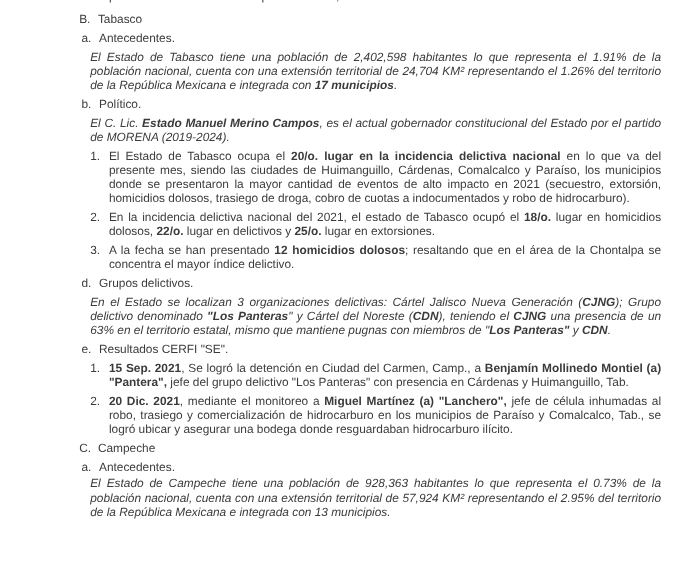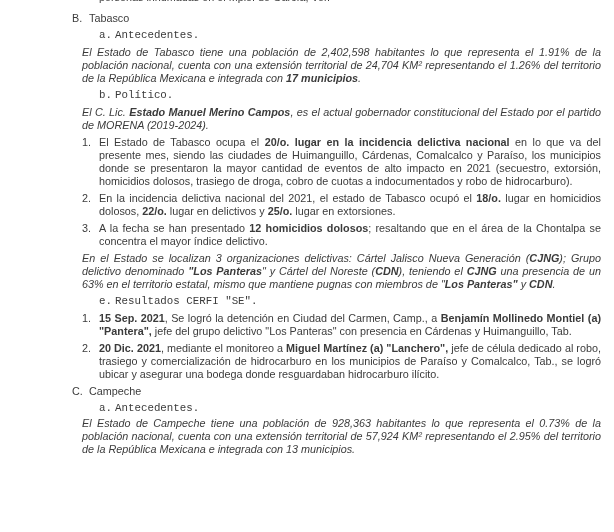--- a/index.html
+++ b/index.html
@@ -8,21 +8,21 @@
     background:#ffffff;color:#3b3b3b;
     font-family:"Liberation Sans",sans-serif;
     font-size:10.8px;line-height:13px;
   }
   #doc-root{position:absolute;top:0;left:0;right:0;padding-top:8px;}
   .clip-top{
     position:absolute;top:-9px;left:99px;white-space:nowrap;
   }
   .sec-head{margin:4px 13px 0 40px;padding-left:32px;}
   .sec-label{display:inline-block;width:17px;}
-  .item-head{margin:4px 13px 0 99px;font-family:Liberation Mono, monospace;}
+  .item-head{margin:4px 13px 0 74px;}
   .item-label{display:inline-block;width:16px;}
   .para{
     margin:4px 13px 0 82px;
     text-align:justify;text-align-last:left;font-style:italic;
   }
   .para.tight{margin-top:2px;}
   .li{margin:4px 13px 0 82px;display:flex;}
   .li-num{flex:0 0 17px;}
   .li-text{flex:1;text-align:justify;text-align-last:left;}
   .b{font-weight:700;}
@@ -44,29 +44,30 @@
         <div class="li-text"><span>El Estado de Tabasco ocupa el </span><span class="b">20/o. lugar en la incidencia delictiva nacional</span><span> en lo que va del presente mes, siendo las ciudades de Huimanguillo, Cárdenas, Comalcalco y Paraíso, los municipios donde se presentaron la mayor cantidad de eventos de alto impacto en 2021 (secuestro, extorsión, homicidios dolosos, trasiego de droga, cobro de cuotas a indocumentados y robo de hidrocarburo).</span></div>
       </div>
       <div class="li">
         <span class="li-num">2.</span>
         <div class="li-text"><span>En la incidencia delictiva nacional del 2021, el estado de Tabasco ocupó el </span><span class="b">18/o.</span><span> lugar en homicidios dolosos, </span><span class="b">22/o.</span><span> lugar en delictivos y </span><span class="b">25/o.</span><span> lugar en extorsiones.</span></div>
       </div>
       <div class="li">
         <span class="li-num">3.</span>
         <div class="li-text"><span>A la fecha se han presentado </span><span class="b">12 homicidios dolosos</span><span>; resaltando que en el área de la Chontalpa se concentra el mayor índice delictivo.</span></div>
       </div>
+      <div class="item-head"><span class="item-label">d.</span><span>Grupos delictivos.</span></div>
       <div class="para"><span>En el Estado se localizan 3 organizaciones delictivas: Cártel Jalisco Nueva Generación (</span><span class="b">CJNG</span><span>); Grupo delictivo denominado </span><span class="b">"Los Panteras</span><span>" y Cártel del Noreste (</span><span class="b">CDN</span><span>), teniendo el </span><span class="b">CJNG</span><span> una presencia de un 63% en el territorio estatal, mismo que mantiene pugnas con miembros de "</span><span class="b">Los Panteras"</span><span> y </span><span class="b">CDN</span><span>.</span></div>
       <div class="item-head"><span class="item-label">e.</span><span>Resultados CERFI "SE".</span></div>
       <div class="li">
         <span class="li-num">1.</span>
         <div class="li-text"><span class="b">15 Sep. 2021</span><span>, Se logró la detención en Ciudad del Carmen, Camp., a </span><span class="b">Benjamín Mollinedo Montiel (a) "Pantera",</span><span> jefe del grupo delictivo "Los Panteras" con presencia en Cárdenas y Huimanguillo, Tab.</span></div>
       </div>
       <div class="li">
         <span class="li-num">2.</span>
-        <div class="li-text"><span class="b">20 Dic. 2021</span><span>, mediante el monitoreo a </span><span class="b">Miguel Martínez (a) "Lanchero",</span><span> jefe de célula dedicado al robo, trasiego y comercialización de hidrocarburo en los municipios de Paraíso y Comalcalco, Tab., se logró ubicar y asegurar una bodega donde resguardaban hidrocarburo ilícito.</span></div>
+        <div class="li-text"><span class="b">20 Dic. 2021</span><span>, mediante el monitoreo a </span><span class="b">Miguel Martínez (a) "Lanchero",</span><span> jefe de célula inhumadas al robo, trasiego y comercialización de hidrocarburo en los municipios de Paraíso y Comalcalco, Tab., se logró ubicar y asegurar una bodega donde resguardaban hidrocarburo ilícito.</span></div>
       </div>
     </div>
     <div class="section">
       <div class="sec-head"><span class="sec-label">C.</span><span>Campeche</span></div>
       <div class="item-head"><span class="item-label">a.</span><span>Antecedentes.</span></div>
       <div class="para tight"><span>El Estado de Campeche tiene una población de 928,363 habitantes lo que representa el 0.73% de la población nacional, cuenta con una extensión territorial de 57,924 KM² representando el 2.95% del territorio de la República Mexicana e integrada con 13 municipios.</span></div>
     </div>
   </div>
 
 </body></html>

